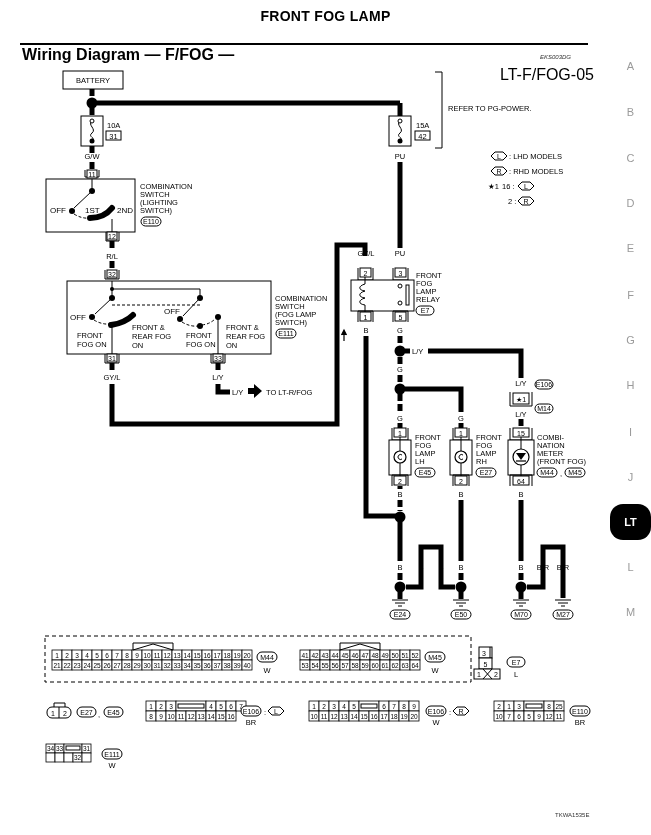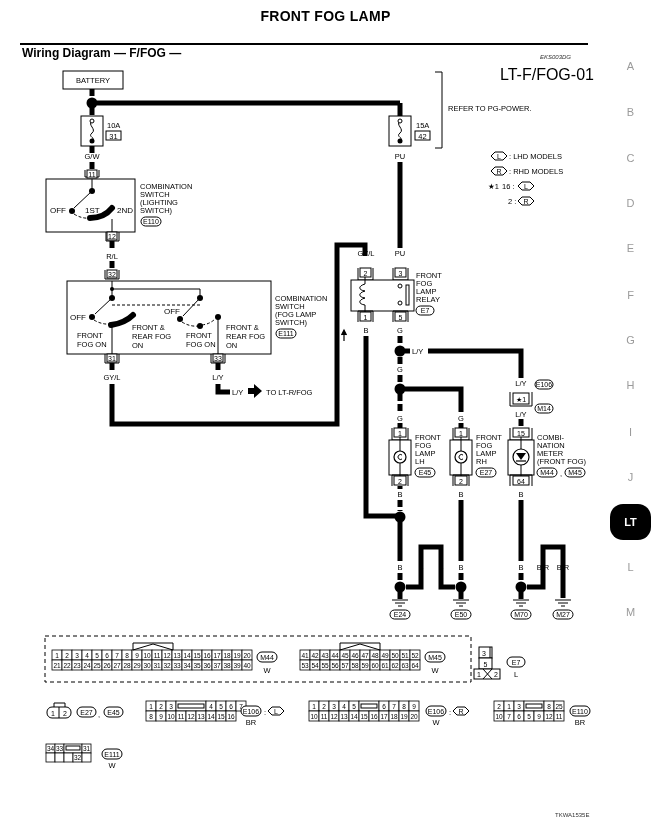--- a/index.html
+++ b/index.html
@@ -1,37 +1,37 @@
 <!DOCTYPE html>
 <html><head>
 <meta charset="utf-8">
 <style>
   html, body { margin: 0; padding: 0; background: #ffffff; }
   body { width: 651px; height: 835px; position: relative; overflow: hidden;
          font-family: "Liberation Sans", sans-serif; color: #000; }
   .abs { position: absolute; }
   .page-title { left: 0; width: 651px; top: 8px; text-align: center; font-weight: bold; font-size: 14px; letter-spacing: 0.3px; }
   .rule { left: 20px; top: 43px; width: 568px; height: 2px; background: #000; }
-  .section-title { left: 22px; top: 46px; font-weight: bold; font-size: 12px; text-align: center; }
+  .section-title { left: 22px; top: 46px; font-weight: bold; font-size: 16px; text-align: center; }
   .section-code { left: 540px; top: 54px; font-size: 6px; font-style: italic; color: #333; }
   .diagram-id { left: 500px; top: 66px; font-size: 16px; }
   .side-nav { left: 610px; top: 55px; width: 41px; }
   .nav-item { position: absolute; left: 0; width: 41px; text-align: center; font-size: 11px; color: #9a9a9a; }
   .nav-item.active { background: #000; color: #fff; font-weight: bold; height: 36px; line-height: 36px; border-radius: 13px; }
   .footer-code { left: 555px; top: 812px; font-size: 6px; color: #333; }
   svg text { font-family: "Liberation Sans", sans-serif; }
 </style>
 </head>
 <body>
 
 <div class="abs page-title">FRONT FOG LAMP</div>
 <div class="abs rule"></div>
 <div class="abs section-title">Wiring Diagram — F/FOG —</div>
 <div class="abs section-code">EKS003DG</div>
-<div class="abs diagram-id">LT-F/FOG-01</div>
+<div class="abs diagram-id">LT-F/FOG-05</div>
 <div class="abs footer-code">TKWA1535E</div>
 
 <div class="abs side-nav">
   <div class="nav-item" style="top:5px">A</div>
   <div class="nav-item" style="top:51px">B</div>
   <div class="nav-item" style="top:97px">C</div>
   <div class="nav-item" style="top:142px">D</div>
   <div class="nav-item" style="top:187px">E</div>
   <div class="nav-item" style="top:234px">F</div>
   <div class="nav-item" style="top:279px">G</div>

